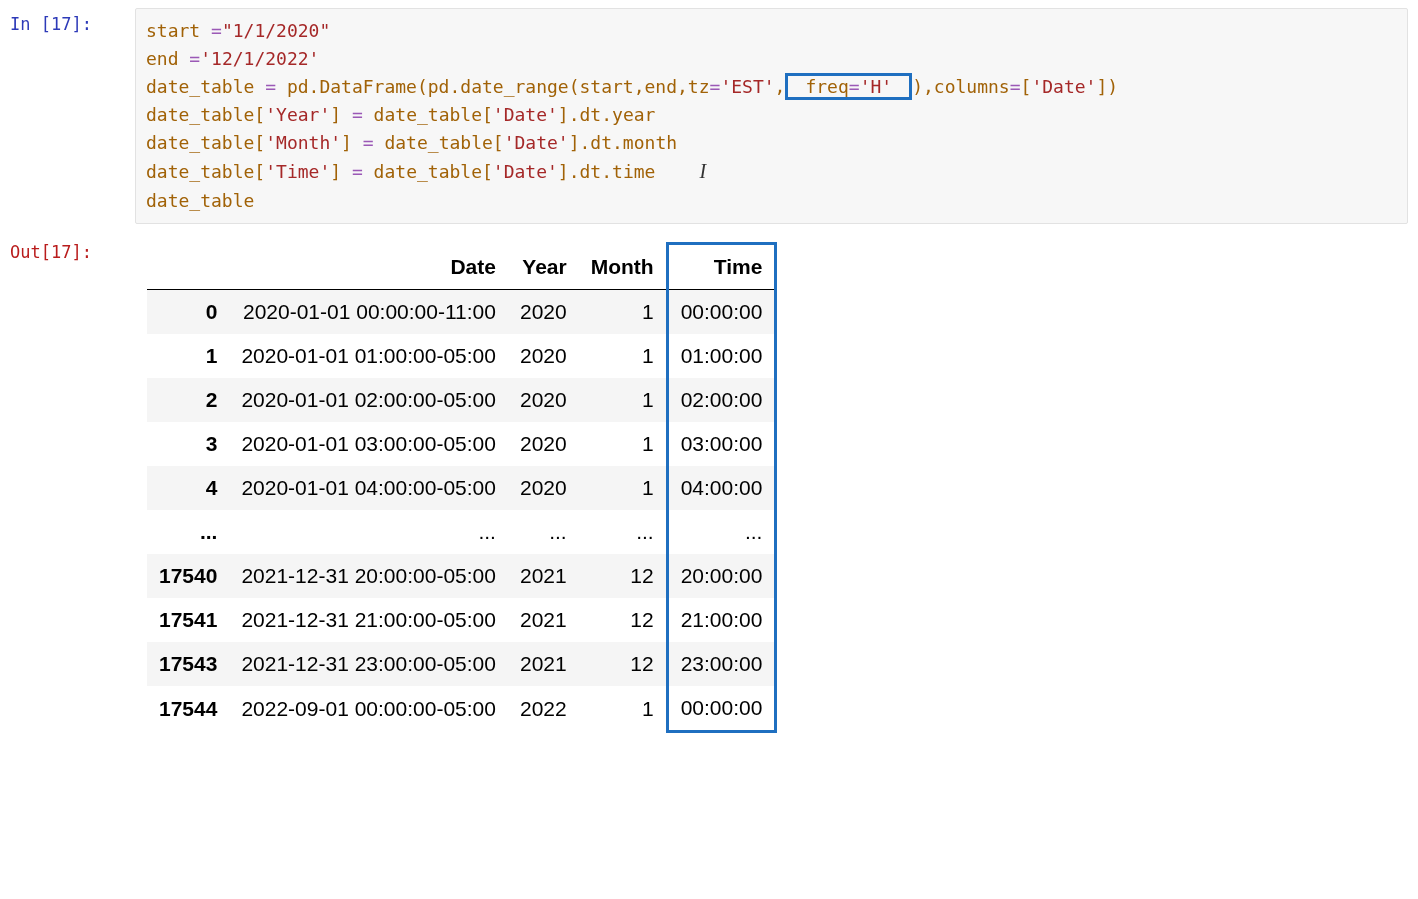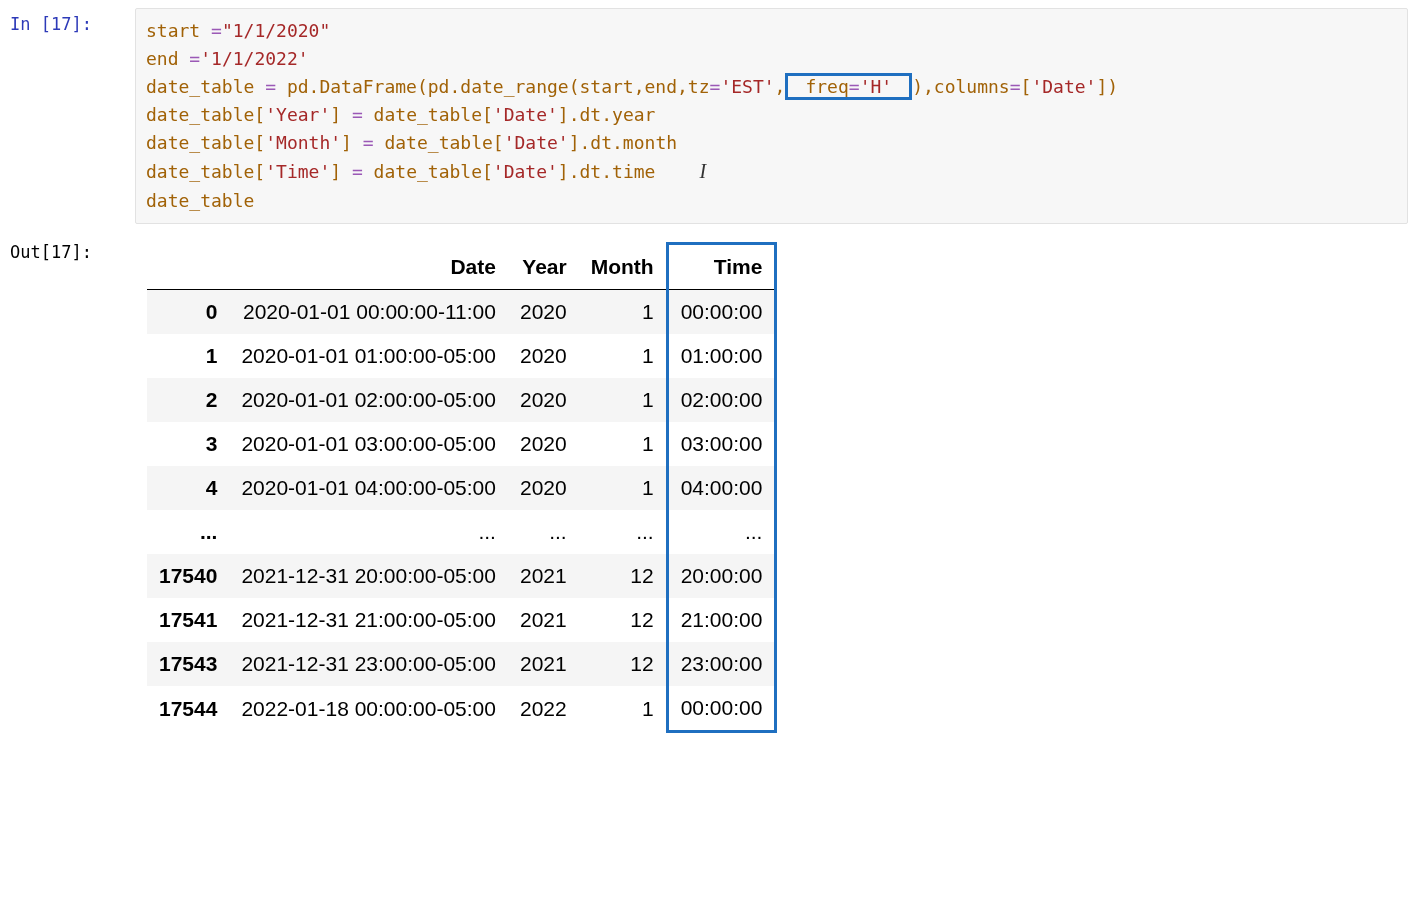--- a/index.html
+++ b/index.html
@@ -15,21 +15,21 @@
       align-items: flex-start;
     }
     .prompt-col {
       width: 115px;
       min-width: 115px;
       padding: 6px 10px 0 0;
       font-family: "Menlo","Consolas","DejaVu Sans Mono",monospace;
       font-size: 17px;
     }
     .prompt-in { color: #2d3ab8; }
-    .prompt-out { color: #000000; }
+    .prompt-out { color: #b91c1c; }
     .code-area {
       flex: 1;
       background: #f7f7f7;
       border: 1px solid #e2e2e2;
       border-radius: 2px;
       padding: 8px 10px;
       font-family: "Menlo","Consolas","DejaVu Sans Mono",monospace;
       font-size: 18px;
       line-height: 1.55;
       white-space: pre;
@@ -99,21 +99,21 @@
       border: 3px solid #1f6fc0;
       border-top: none;
     }
   </style>
 </head>
 <body>
 
 <div class="cell">
   <div class="prompt-col prompt-in">In [17]:</div>
   <div class="code-area"><span class="tok-n">start </span><span class="tok-op">=</span><span class="tok-str">"1/1/2020"</span>
-<span class="tok-n">end </span><span class="tok-op">=</span><span class="tok-str">'1/1/2022'</span>
+<span class="tok-n">end </span><span class="tok-op">=</span><span class="tok-str">'12/1/2022'</span>
 <span class="tok-n">date_table </span><span class="tok-op">=</span><span class="tok-n"> pd.DataFrame(pd.date_range(start,end,tz</span><span class="tok-op">=</span><span class="tok-str">'EST'</span><span class="tok-n">,</span><span class="highlight-box"><span class="tok-n">freq</span><span class="tok-op">=</span><span class="tok-str">'H'</span></span><span class="tok-n">),columns</span><span class="tok-op">=</span><span class="tok-n">[</span><span class="tok-str">'Date'</span><span class="tok-n">])</span>
 <span class="tok-n">date_table[</span><span class="tok-str">'Year'</span><span class="tok-n">] </span><span class="tok-op">=</span><span class="tok-n"> date_table[</span><span class="tok-str">'Date'</span><span class="tok-n">].dt.year</span>
 <span class="tok-n">date_table[</span><span class="tok-str">'Month'</span><span class="tok-n">] </span><span class="tok-op">=</span><span class="tok-n"> date_table[</span><span class="tok-str">'Date'</span><span class="tok-n">].dt.month</span>
 <span class="tok-n">date_table[</span><span class="tok-str">'Time'</span><span class="tok-n">] </span><span class="tok-op">=</span><span class="tok-n"> date_table[</span><span class="tok-str">'Date'</span><span class="tok-n">].dt.time</span><span class="text-cursor">I</span>
 <span class="tok-n">date_table</span></div>
 </div>
 
 <div class="cell" style="margin-top:12px;">
   <div class="prompt-col prompt-out">Out[17]:</div>
   <div class="output-area">
@@ -186,21 +186,21 @@
           </tr>
           <tr>
             <th>17543</th>
             <td>2021-12-31 23:00:00-05:00</td>
             <td>2021</td>
             <td>12</td>
             <td class="col-highlight-mid">23:00:00</td>
           </tr>
           <tr>
             <th>17544</th>
-            <td>2022-01-18 00:00:00-05:00</td>
+            <td>2022-09-01 00:00:00-05:00</td>
             <td>2022</td>
             <td>1</td>
             <td class="col-highlight-bottom">00:00:00</td>
           </tr>
         </tbody>
     </table>
   </div>
 </div>
 
 </body></html>

